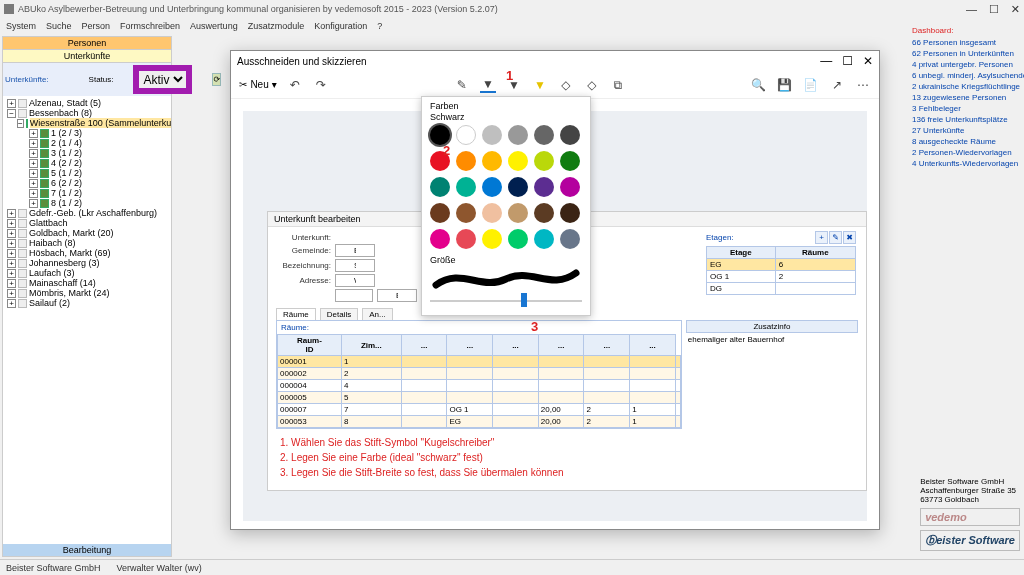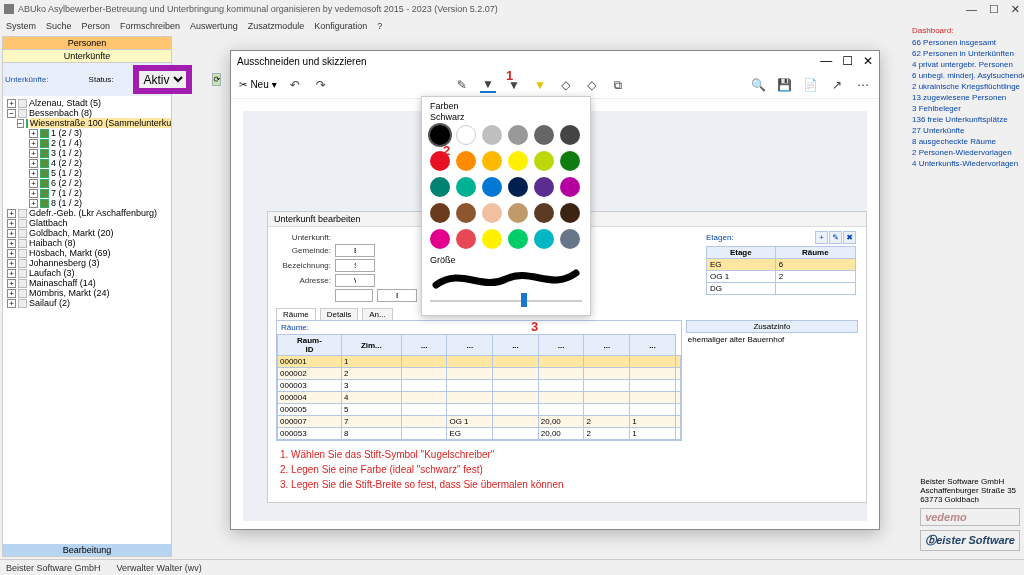--- a/index.html
+++ b/index.html
@@ -357,31 +357,20 @@
                     <td></td>
                     <td></td>
                     <td></td>
                     <td></td>
                     <td></td>
                     <td></td>
                   </tr>
                   <tr>
                     <td>000002</td>
                     <td>2</td>
-                    <td></td>
-                    <td></td>
-                    <td></td>
-                    <td></td>
-                    <td></td>
-                    <td></td>
-                    <td></td>
-                  </tr>
-                  <tr>
-                    <td>000003</td>
-                    <td>3</td>
                     <td></td>
                     <td></td>
                     <td></td>
                     <td></td>
                     <td></td>
                     <td></td>
                     <td></td>
                   </tr>
                   <tr>
                     <td>000004</td>

